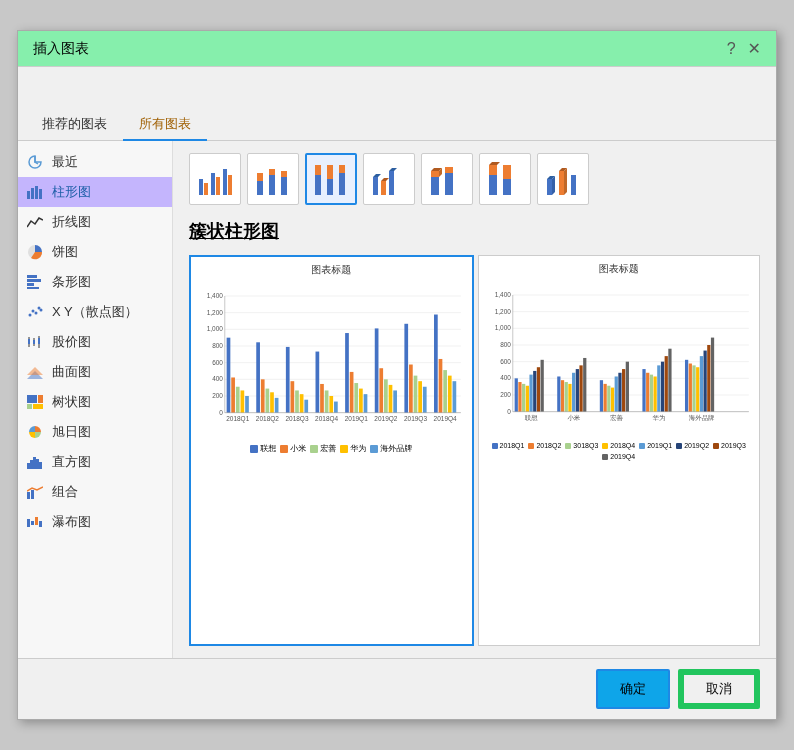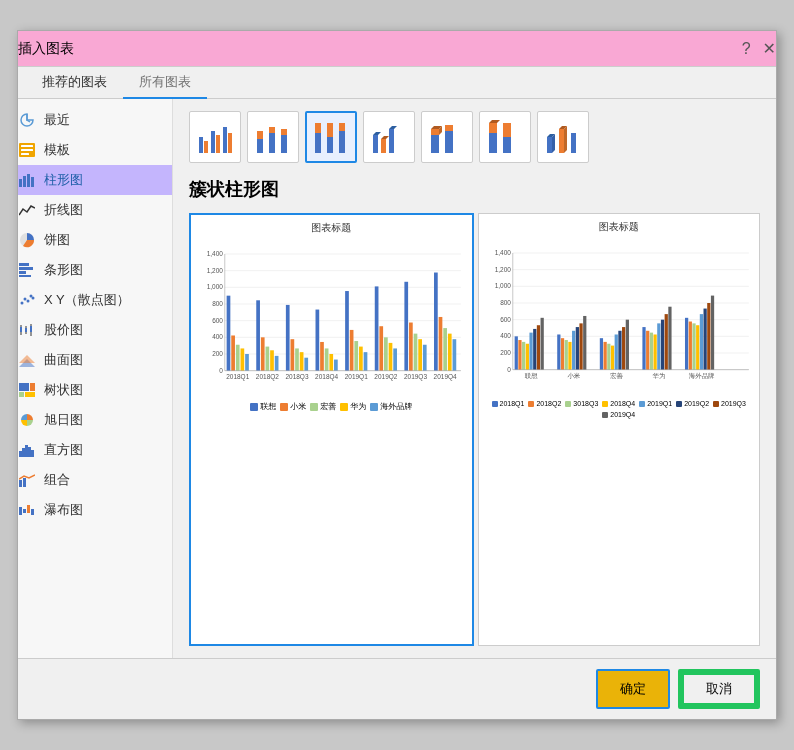--- a/index.html
+++ b/index.html
@@ -16,23 +16,23 @@
     .dialog {
       background: #f0f0f0;
       border: 1px solid #aaa;
       box-shadow: 3px 3px 10px rgba(0,0,0,0.3);
       width: 760px;
       height: 690px;
       display: flex;
       flex-direction: column;
     }
     .title-bar {
-      background: #f9a8d4;
+      background: #86efac;
       border-bottom: 1px solid #ccc;
-      padding: 8px 0;
+      padding: 8px 15px;
       display: flex;
       align-items: center;
       justify-content: space-between;
     }
     .title-bar-left {
       font-size: 14px;
       font-weight: normal;
       color: #000;
     }
     .title-bar-right {
@@ -51,42 +51,43 @@
       background: #f0f0f0;
       padding: 0 8px;
     }
     .tab {
       padding: 6px 16px;
       cursor: pointer;
       font-size: 13px;
       color: #333;
       border-bottom: 2px solid transparent;
       margin-bottom: -1px;
+      margin-top: 42px;
     }
     .tab.active {
       border-bottom: 2px solid #1e88e5;
-      color: #737373;
+      color: #a16207;
     }
     .content-area {
       display: flex;
       flex: 1;
       overflow: hidden;
     }
     .sidebar {
       width: 155px;
       background: #f7f7f7;
       border-right: 1px solid #ddd;
       padding-top: 6px;
       overflow-y: auto;
     }
     .sidebar-item {
       display: flex;
       align-items: center;
       gap: 8px;
-      padding: 6px 0;
+      padding: 6px 8px;
       cursor: pointer;
       color: #333;
       font-size: 13px;
     }
     .sidebar-item.active {
       background: #c4b5fd;
       color: #1e5fa8;
     }
     .sidebar-icon {
       width: 18px;
@@ -122,20 +123,21 @@
     }
     .chart-type-btn.active {
       border: 2px solid #1e88e5;
       background: #e8f0fe;
     }
     .section-title {
       font-size: 18px;
       font-weight: bold;
       margin-bottom: 12px;
       color: #000;
+      text-decoration: underline;
     }
     .preview-row {
       display: flex;
       gap: 4px;
       flex: 1;
     }
     .preview-card {
       border: 1px solid #ccc;
       background: #fff;
       padding: 6px;
@@ -180,21 +182,21 @@
     }
     .btn {
       padding: 5px 22px;
       font-size: 13px;
       cursor: pointer;
       border-radius: 2px;
       border: 6px solid #22c55e;
       background: #f0f0f0;
     }
     .btn-primary {
-      background: #eab308;
+      background: #0ea5e9;
       border: 2px solid #1e88e5;
       color: #000;
     }
 
     
     .y-axis-label { font-size: 7px; fill: #555; }
     .x-axis-label { font-size: 7px; fill: #555; }
     .grid-line { stroke: #e0e0e0; stroke-width: 0.5; }
     .chart-axis { stroke: #888; stroke-width: 0.5; }
   </style>
@@ -223,31 +225,20 @@
       <div class="sidebar-item">
         <span class="sidebar-icon">
           <svg width="16" height="16" viewBox="0 0 16 16">
               <path d="M8 2a6 6 0 1 0 6 6H8z" fill="none" stroke="#5b9bd5" stroke-width="1.5"></path>
               <path d="M8 2v6l3 2" fill="none" stroke="#5b9bd5" stroke-width="1.5"></path>
             </svg>
         </span>
         <span>最近</span>
       </div>
 
-      <div class="sidebar-item">
-        <span class="sidebar-icon">
-          <svg width="16" height="14" viewBox="0 0 16 14">
-              <rect x="0" y="0" width="16" height="14" rx="1" fill="#f0a500"></rect>
-              <rect x="2" y="2" width="12" height="2" fill="white" rx="0.5"></rect>
-              <rect x="2" y="6" width="12" height="2" fill="white" rx="0.5"></rect>
-              <rect x="2" y="10" width="8" height="2" fill="white" rx="0.5"></rect>
-            </svg>
-        </span>
-        <span>模板</span>
-      </div>
 
       <div class="sidebar-item active">
         <span class="sidebar-icon">
           <svg width="16" height="14" viewBox="0 0 16 14">
               <rect x="0" y="6" width="3" height="8" fill="#4472c4"></rect>
               <rect x="4" y="3" width="3" height="11" fill="#4472c4"></rect>
               <rect x="8" y="1" width="3" height="13" fill="#4472c4"></rect>
               <rect x="12" y="4" width="3" height="10" fill="#4472c4"></rect>
             </svg>
         </span>

